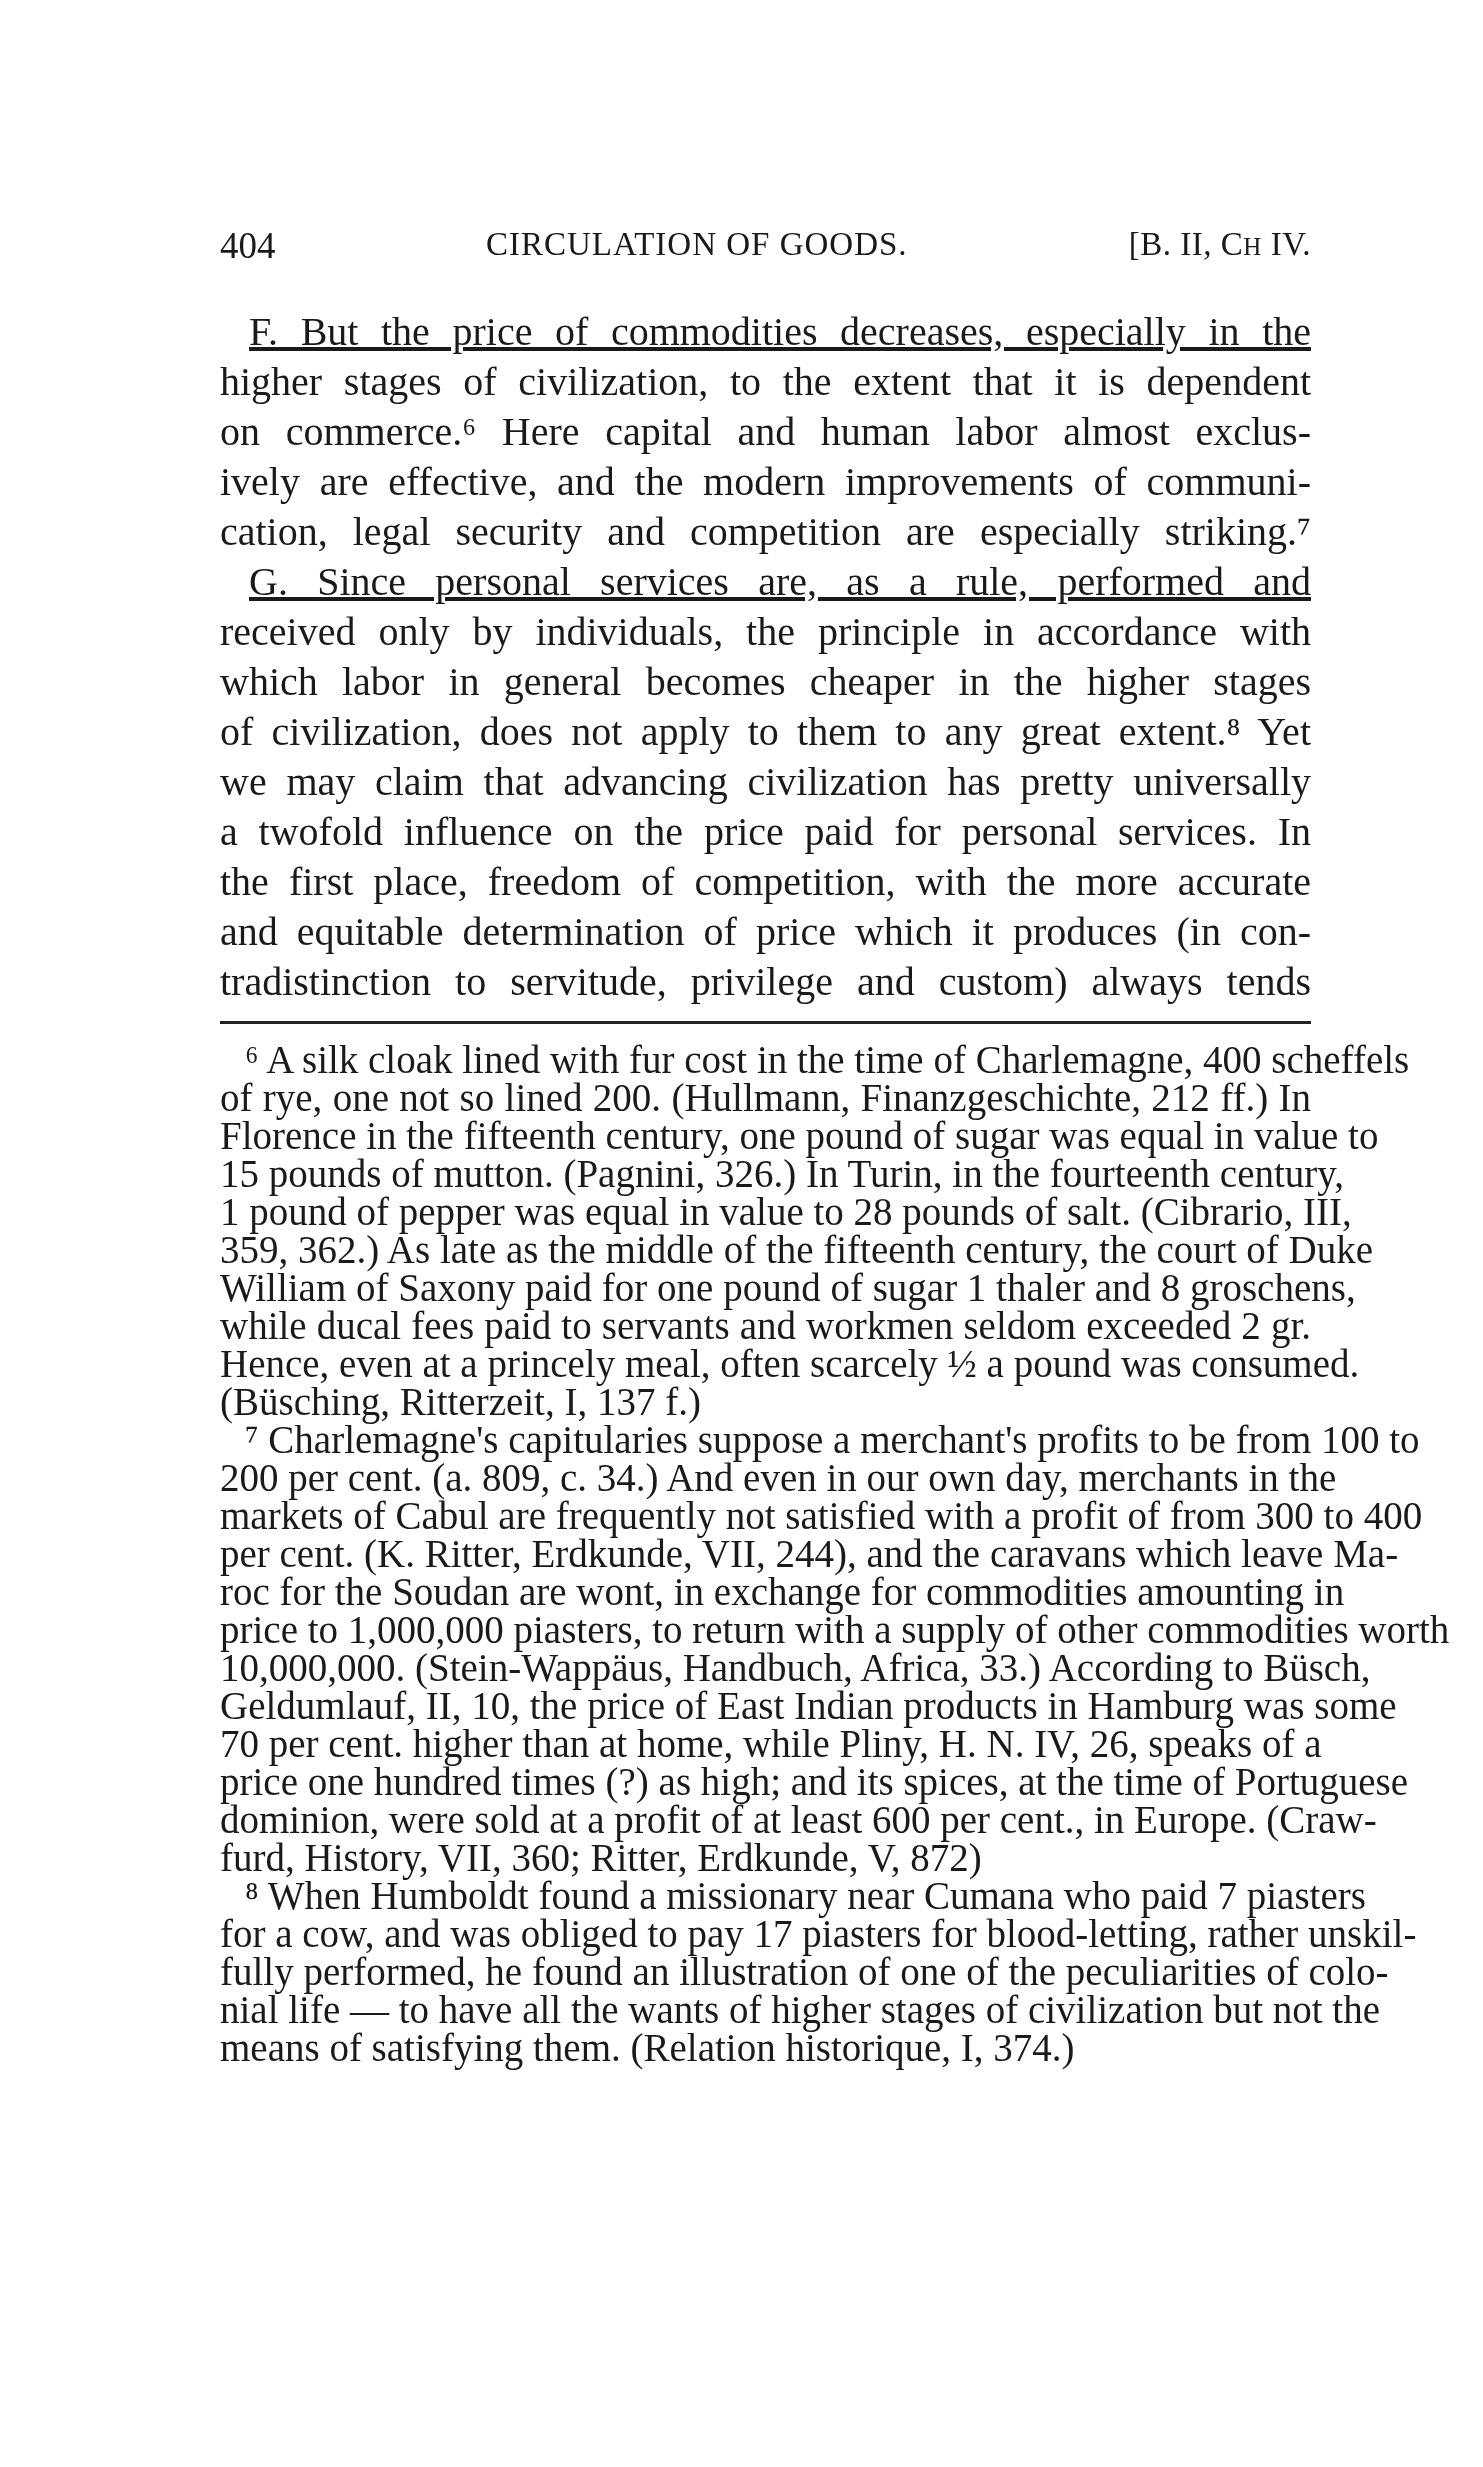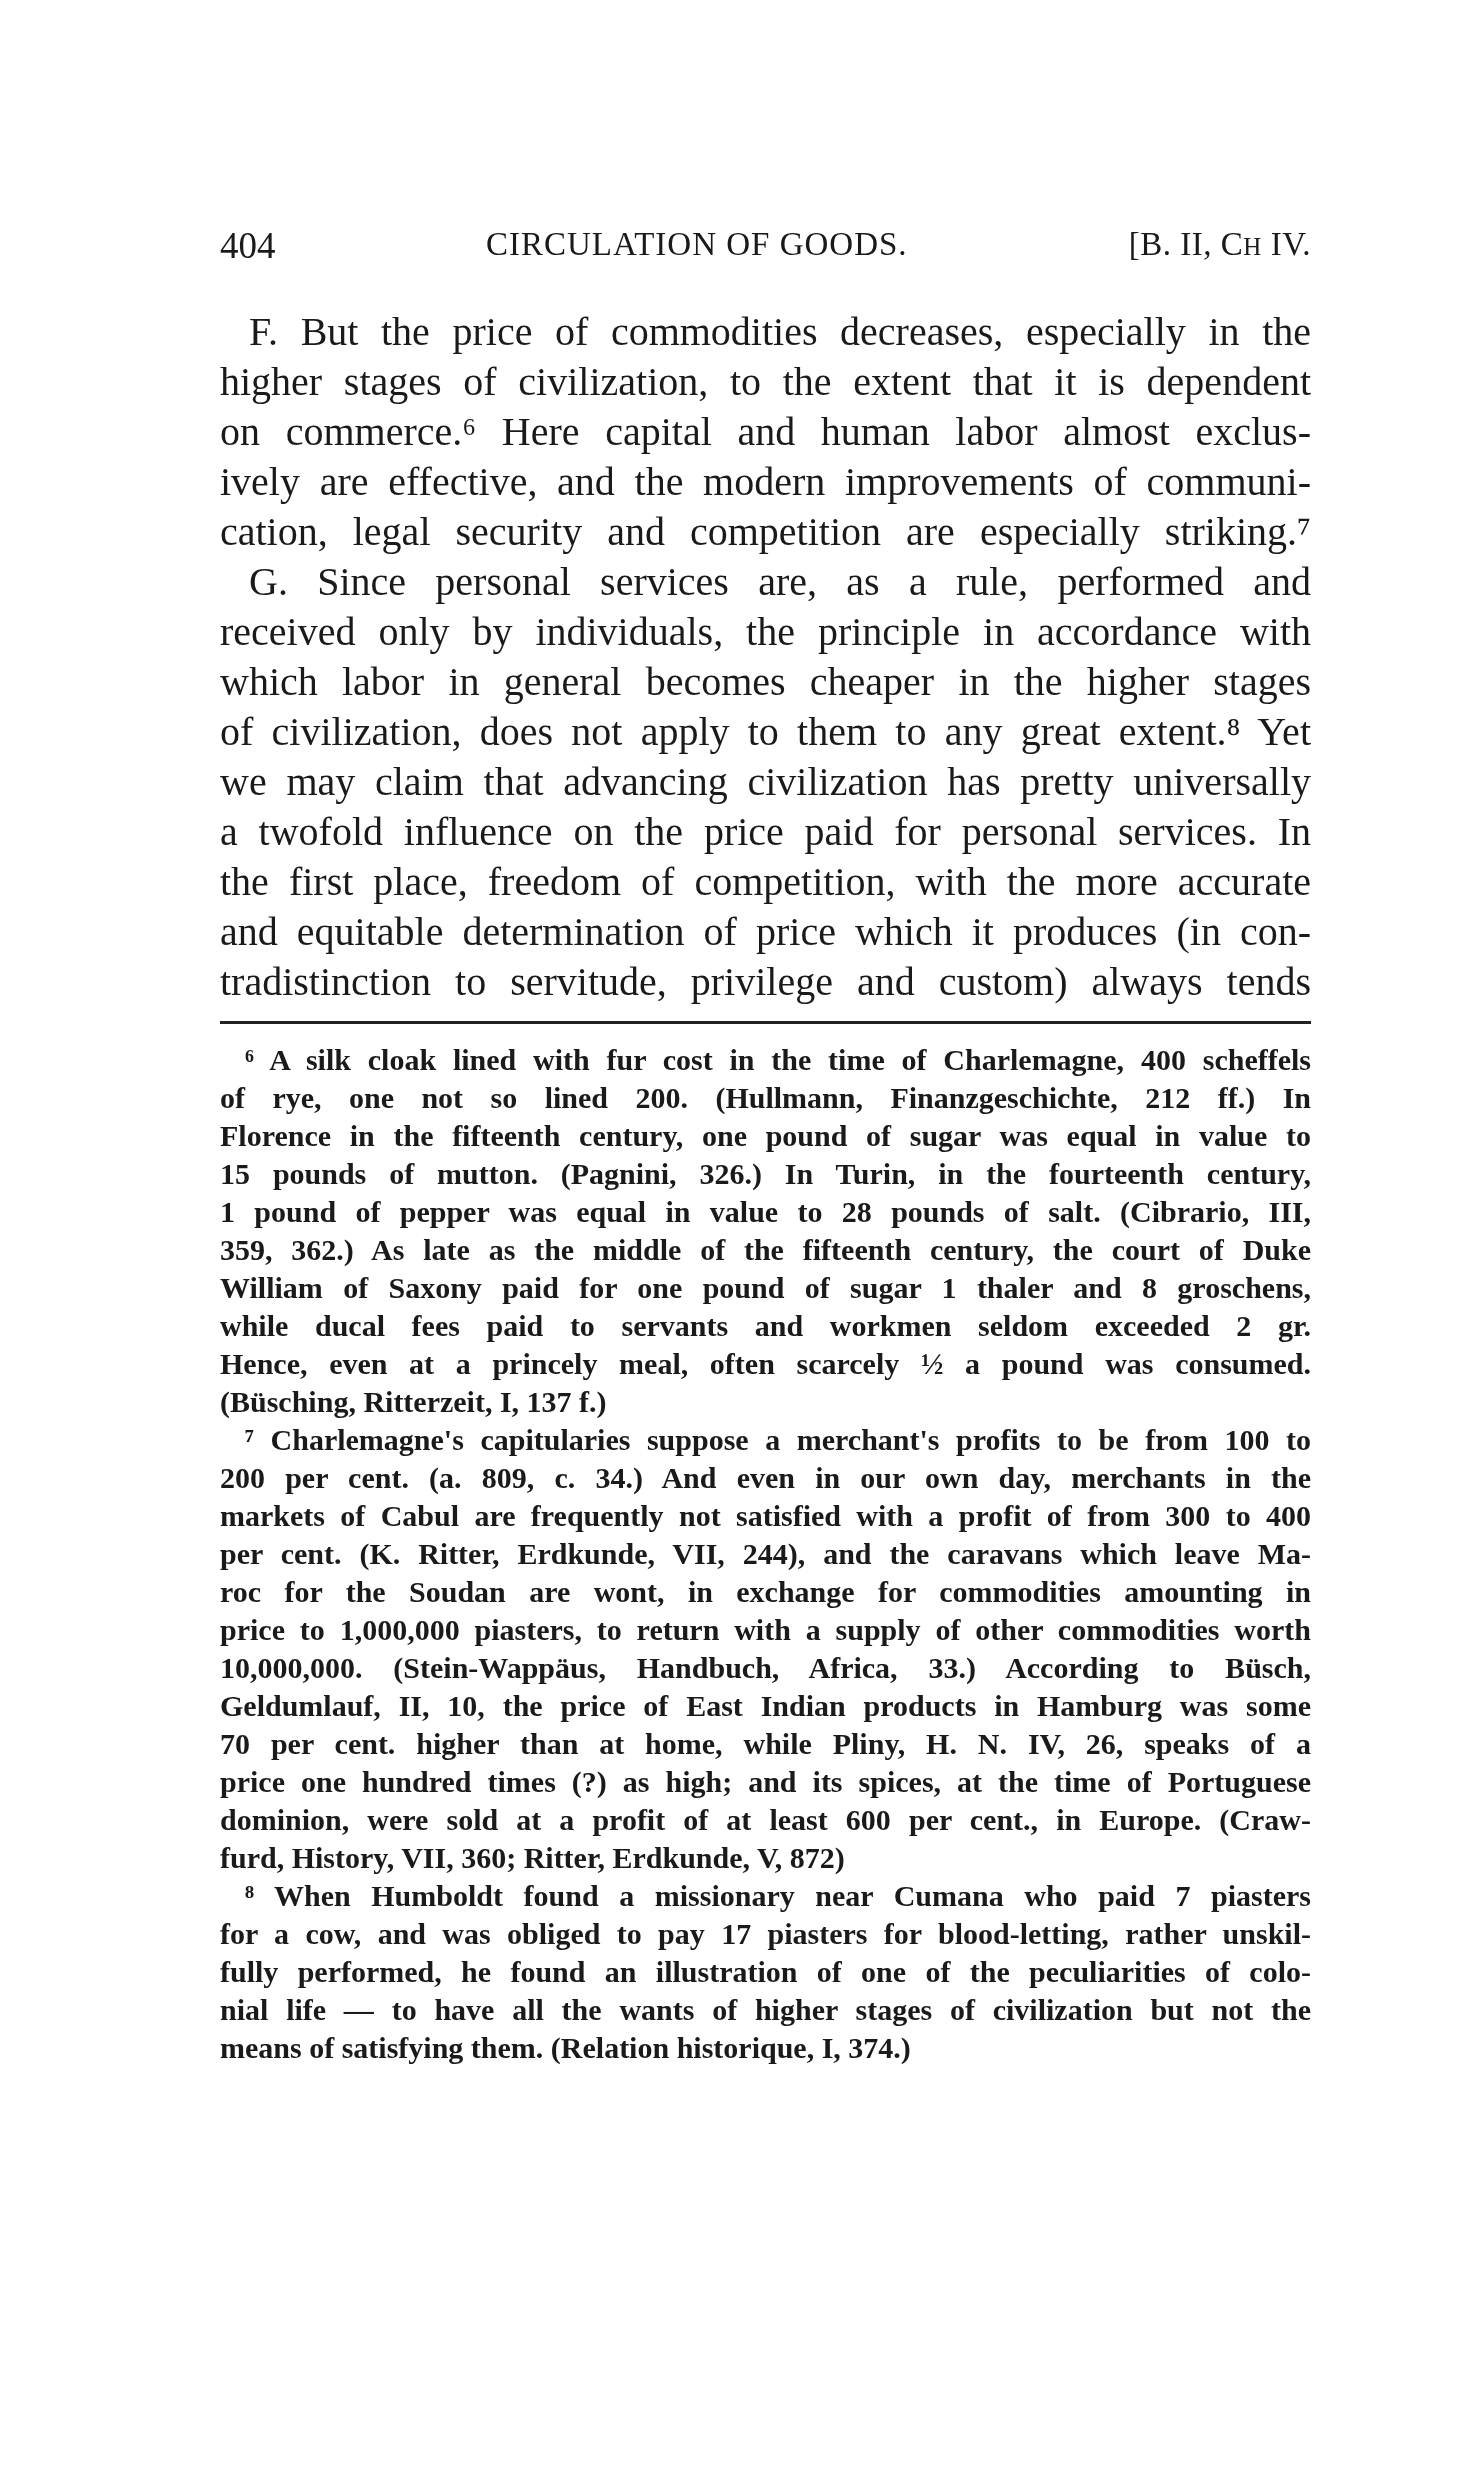--- a/index.html
+++ b/index.html
@@ -5,23 +5,23 @@
   html, body { margin: 0; padding: 0; background: #ffffff; }
   body { width: 1483px; height: 2468px; position: relative; overflow: hidden; color: #1a1a1a; font-family: "Liberation Serif", "DejaVu Serif", serif; }
   .page { position: absolute; left: 0; top: 0; width: 1483px; height: 1960px; }
   .header { position: absolute; top: 224px; left: 220px; width: 1091px; height: 48px; font-size: 33px; }
   .header .num { position: absolute; left: 0; top: 0; font-size: 37px; }
   .header .title { position: absolute; left: 266px; top: 1.9px; letter-spacing: 1px; text-align: center; }
   .header .chap { position: absolute; right: 0; top: 1.9px; letter-spacing: 0.5px; margin-left: 36px; }
   .header .chap small { font-size: 25px; }
   .body-text { position: absolute; top: 307px; left: 220px; width: 1091px; font-size: 40px; }
   .line { height: 50px; line-height: 50px; white-space: nowrap; text-align: justify; text-align-last: justify; }
-  .line.indent { padding-left: 29px; }
+  .line.indent { padding-left: 29px; text-decoration: underline; }
   .rule { position: absolute; top: 1021px; left: 220px; width: 1091px; height: 2.9px; background: #222; }
-  .notes { position: absolute; top: 1041px; left: 220px; width: 1091px; font-size: 30px; font-weight: bold; }
+  .notes { position: absolute; top: 1041px; left: 220px; width: 1091px; font-size: 39px; }
   .nline { height: 38px; line-height: 38px; white-space: nowrap; text-align: justify; text-align-last: justify; }
   .nline.last { text-align-last: left; }
   .nline.indent { padding-left: 25px; }
 </style>
 </head>
 <body>
 
 <div class="page">
 
   <div class="header">

